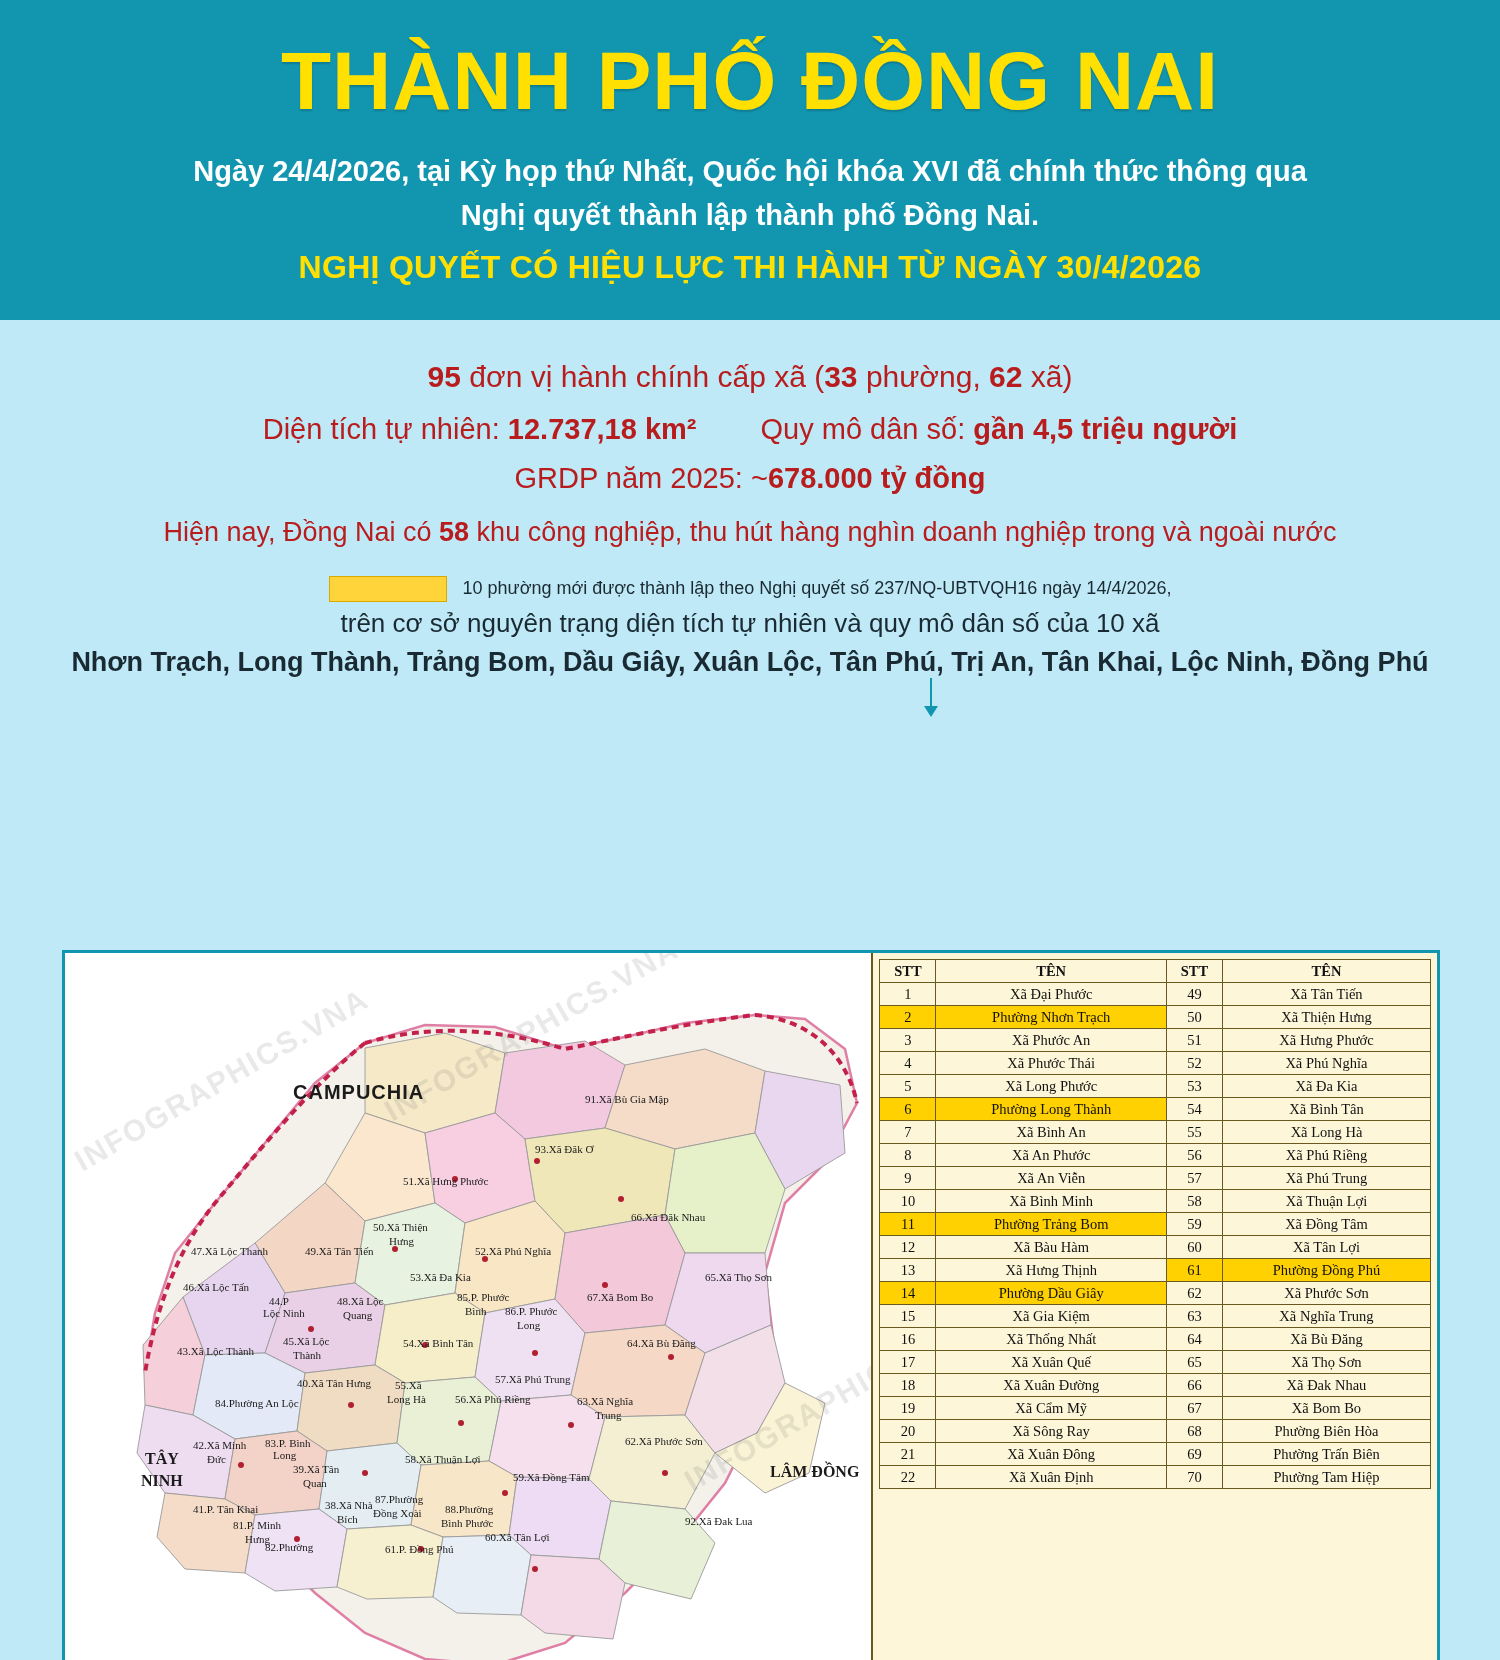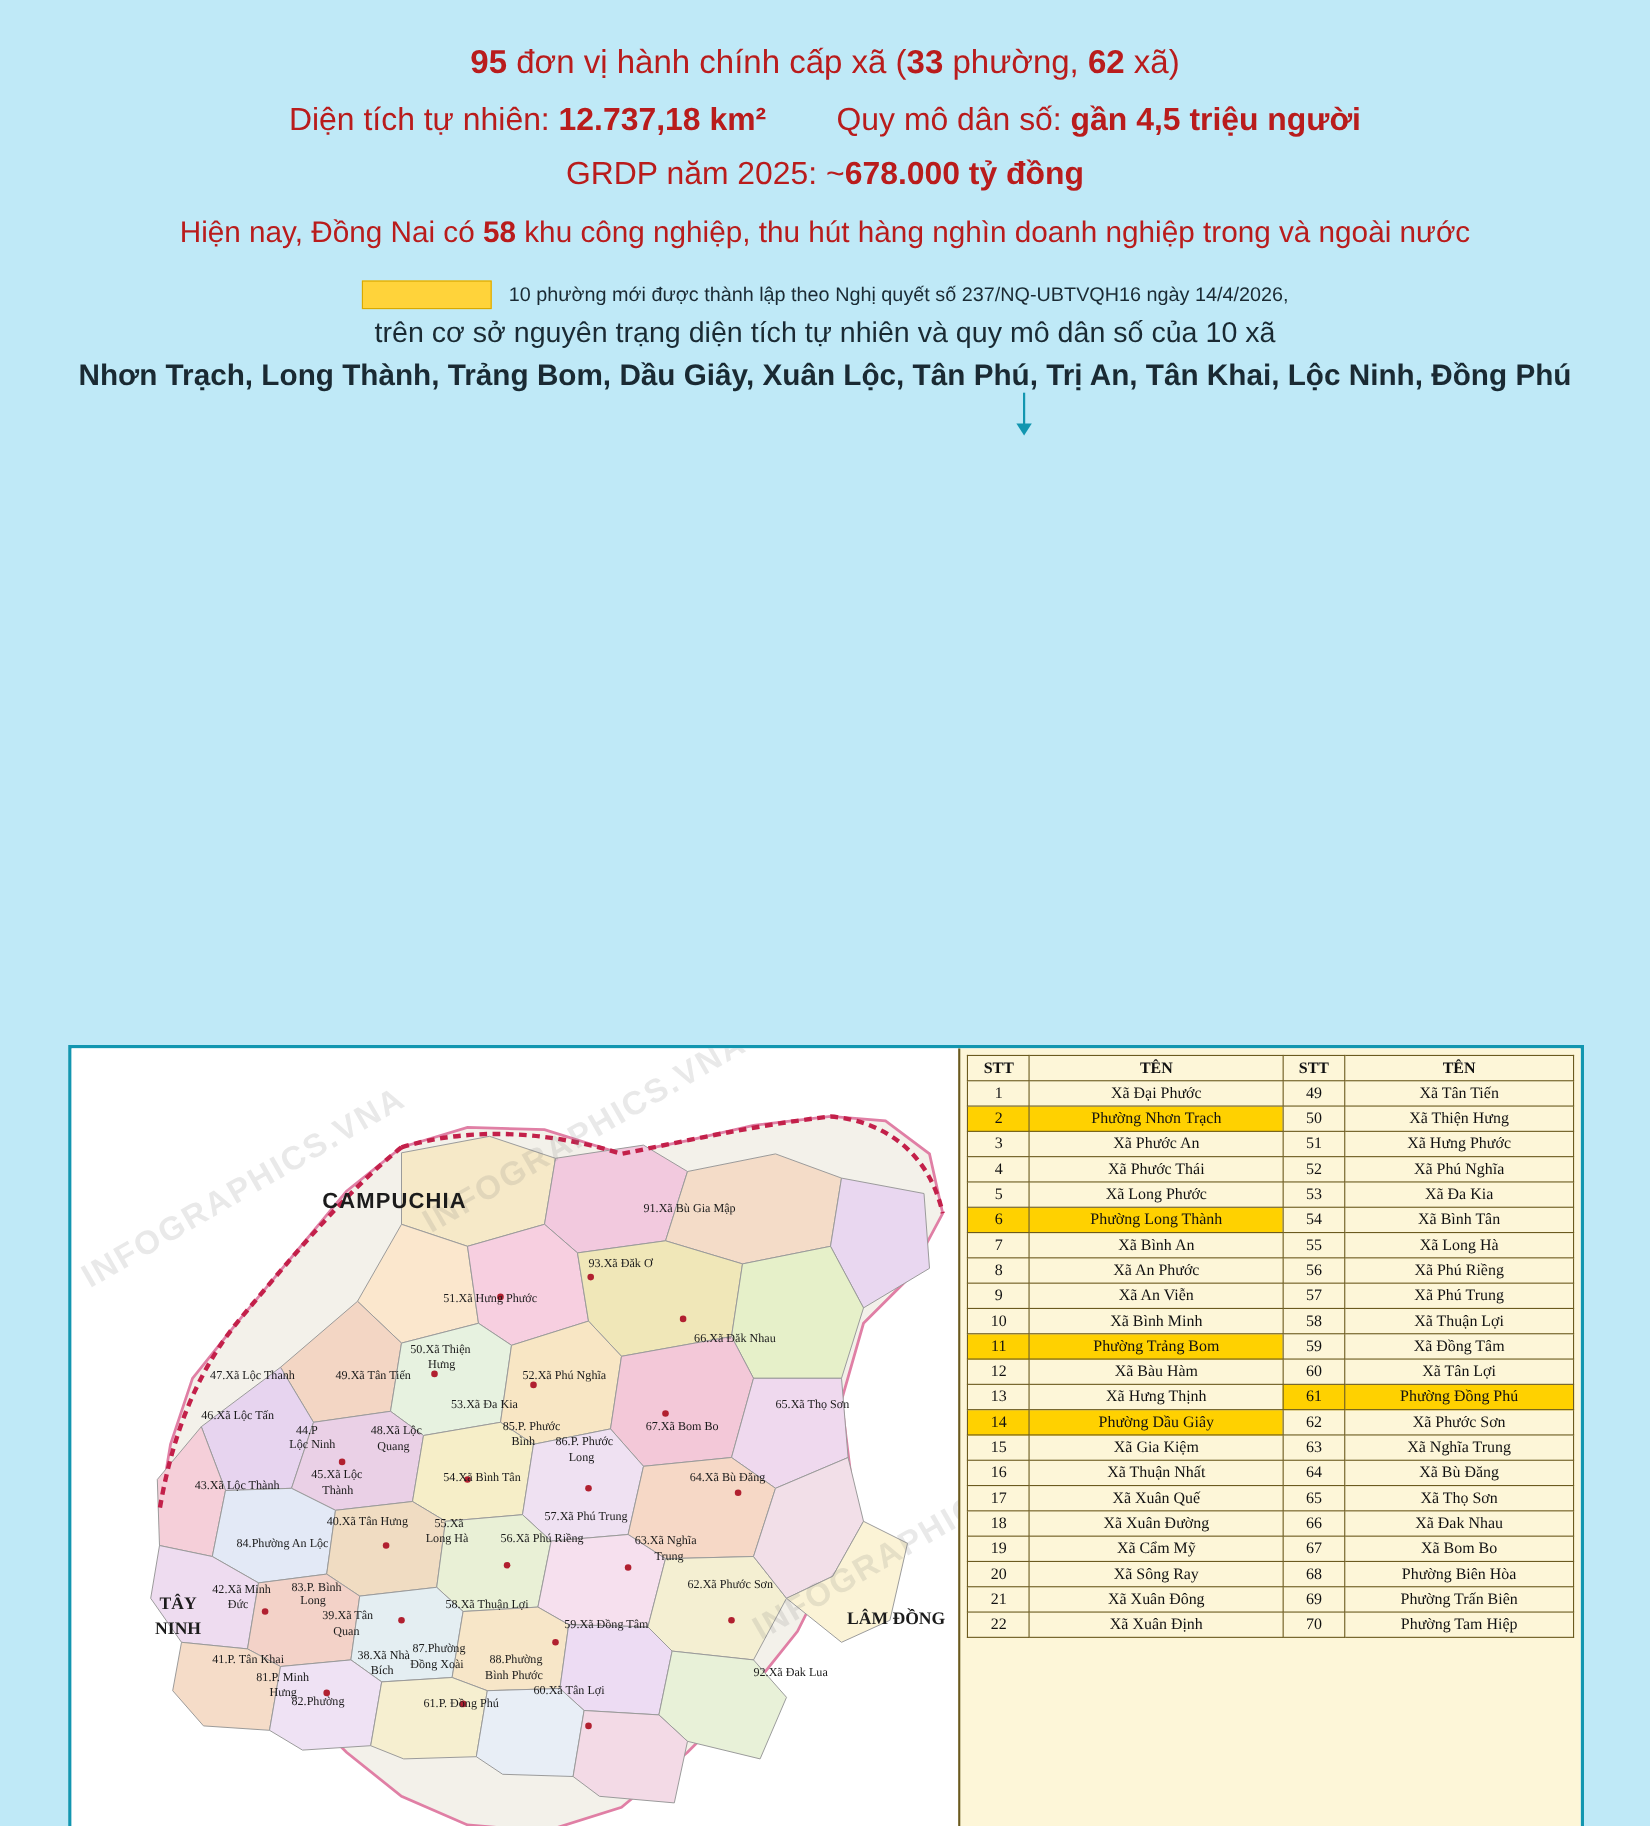--- a/index.html
+++ b/index.html
@@ -113,20 +113,26 @@
   th { font-weight:bold; font-size:14.5px; }
   td.name { text-align:center; }
   td.stt { width:56px; }
   td.hl { background:#ffd100; }
 </style>
 </head>
 <body>
 
 <div class="page">
 
+  <div class="header">
+    <div class="title">THÀNH PHỐ ĐỒNG NAI</div>
+    <div class="sub1">Ngày 24/4/2026, tại Kỳ họp thứ Nhất, Quốc hội khóa XVI đã chính thức thông qua</div>
+    <div class="sub2">Nghị quyết thành lập thành phố Đồng Nai.</div>
+    <div class="sub3">NGHỊ QUYẾT CÓ HIỆU LỰC THI HÀNH TỪ NGÀY 30/4/2026</div>
+  </div>
 
   <div class="stats">
     <div class="stat-line big">
       <b>95</b><span> đơn vị hành chính cấp xã (</span><b>33</b><span> phường, </span><b>62</b><span> xã)</span>
     </div>
 
     <div class="two-col">
       <div>
         <span>Diện tích tự nhiên: </span><b>12.737,18 km²</b>
       </div>
@@ -397,21 +403,21 @@
                 <td class="name">Xã Phước Sơn</td>
               </tr>
               <tr>
                 <td class="stt">15</td>
                 <td class="name">Xã Gia Kiệm</td>
                 <td class="stt">63</td>
                 <td class="name">Xã Nghĩa Trung</td>
               </tr>
               <tr>
                 <td class="stt">16</td>
-                <td class="name">Xã Thuận Nhất</td>
+                <td class="name">Xã Thống Nhất</td>
                 <td class="stt">64</td>
                 <td class="name">Xã Bù Đăng</td>
               </tr>
               <tr>
                 <td class="stt">17</td>
                 <td class="name">Xã Xuân Quế</td>
                 <td class="stt">65</td>
                 <td class="name">Xã Thọ Sơn</td>
               </tr>
               <tr>

